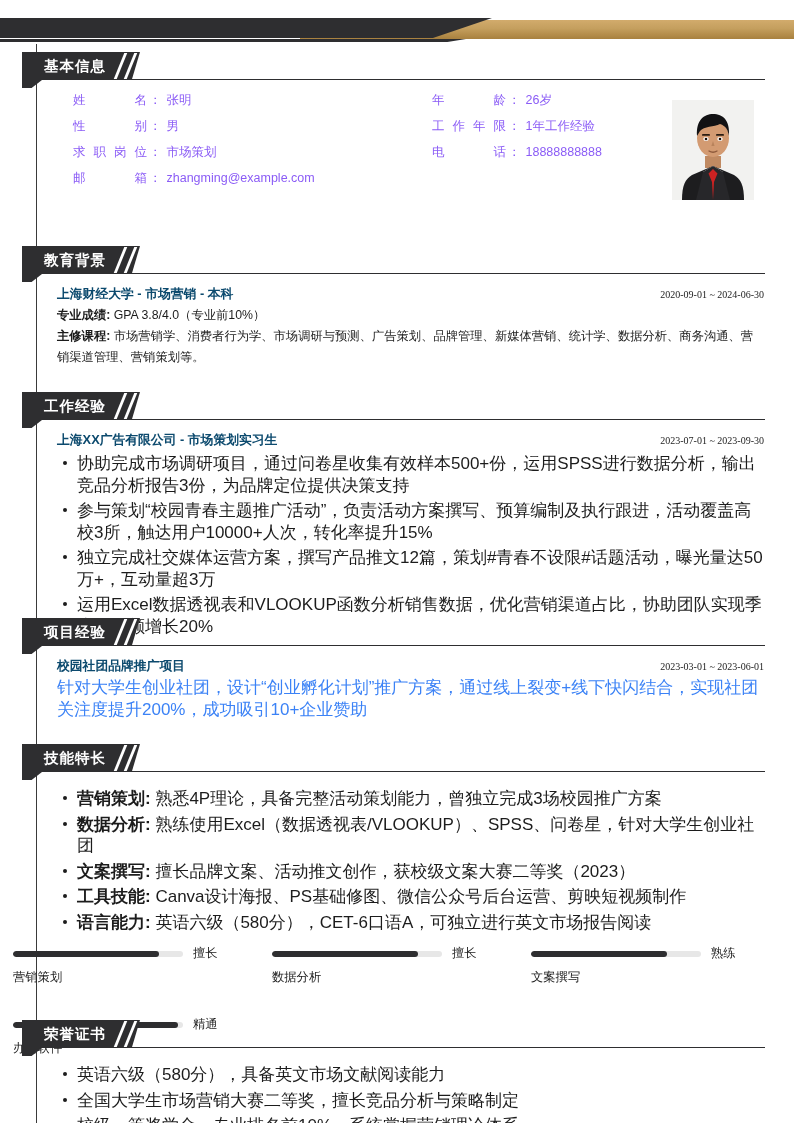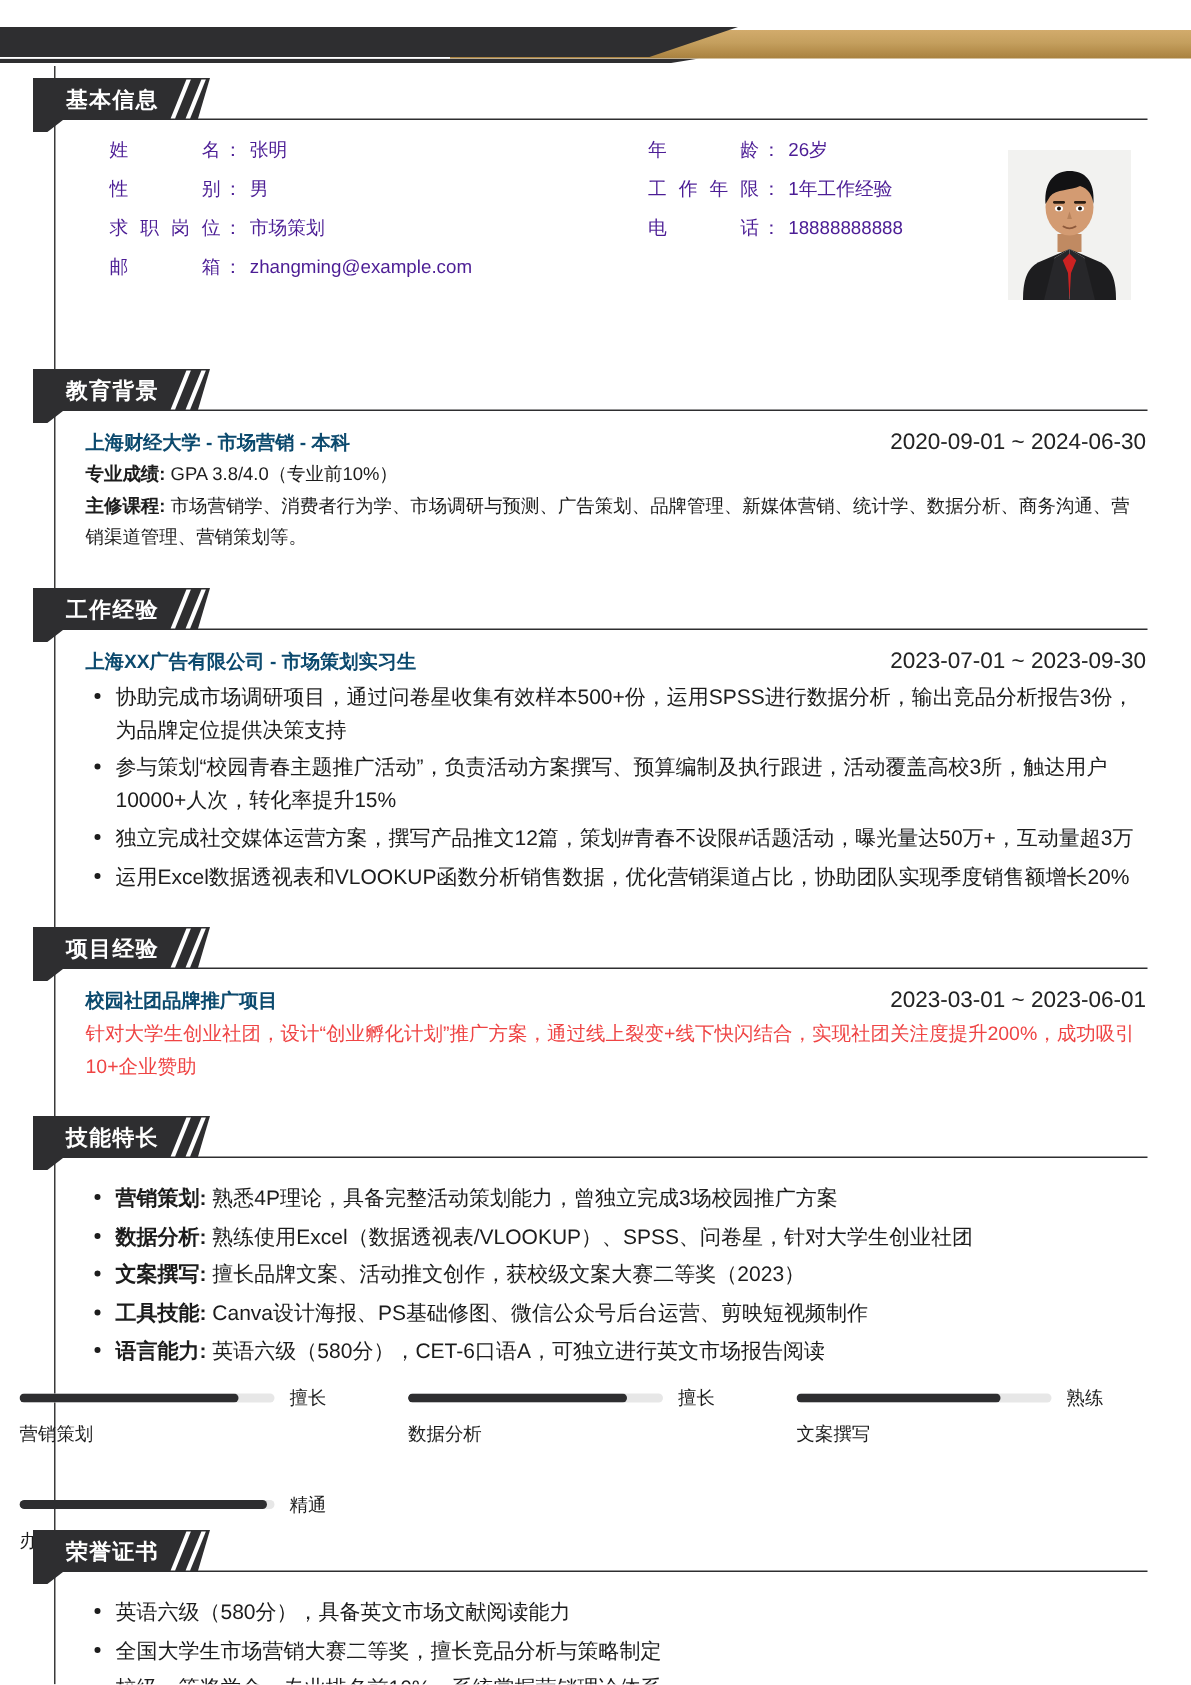--- a/index.html
+++ b/index.html
@@ -138,21 +138,21 @@
     position: absolute;
     top: 0;
   }
   .info-col.left { left: 16px; }
   .info-col.right { left: 375px; }
   .info-row {
     display: flex;
     align-items: baseline;
     height: 26px;
     font-size: 12.5px;
-    color: #4c1d95;
+    color: #8b5cf6;
   }
   .info-label {
     display: inline-block;
     width: 74px;
     text-align: justify;
     text-align-last: justify;
     white-space: nowrap;
   }
   .info-colon { padding: 0 5px 0 2px; }
   .info-value { white-space: nowrap; }
@@ -173,60 +173,61 @@
     justify-content: space-between;
     align-items: baseline;
     font-size: 12.8px;
     margin-bottom: 2px;
   }
   .entry-title {
     font-weight: bold;
     color: #0c4a6e;
   }
   .entry-date {
-    font-size: 15px;
+    font-size: 10px;
     color: #232323;
     white-space: nowrap;
+    font-family: Liberation Serif, serif;
   }
   .kv-line {
     font-size: 12.3px;
     line-height: 21px;
     color: #1c1c1c;
   }
   .kv-line b { font-weight: bold; }
 
   ul.bullets {
     list-style: none;
     margin: 4px 0 0 0;
     padding: 0;
   }
   ul.bullets > li {
     position: relative;
     padding-left: 20px;
-    font-size: 14px;
+    font-size: 17px;
     line-height: 21.5px;
     margin-bottom: 4px;
     color: #1c1c1c;
   }
   ul.bullets > li::before {
     content: "";
     position: absolute;
     left: 6px;
     top: 8px;
     width: 4px;
     height: 4px;
     background: #1c1c1c;
     border-radius: 50%;
   }
   ul.bullets > li b { font-weight: bold; }
 
   .plain-para {
-    font-size: 13px;
+    font-size: 17px;
     line-height: 21.5px;
-    color: #ef4444;
+    color: #3b82f6;
     margin-top: 2px;
   }
 
   
   .meters {
     display: flex;
     flex-wrap: wrap;
     margin-top: 12px;
     margin-left: -12px;
     gap: 16px;

